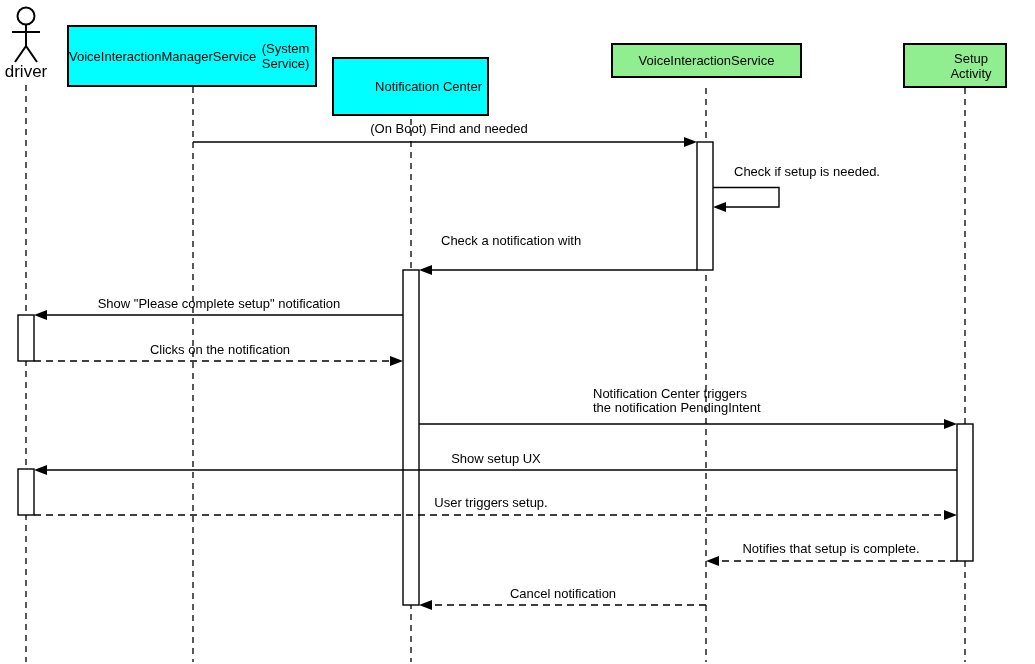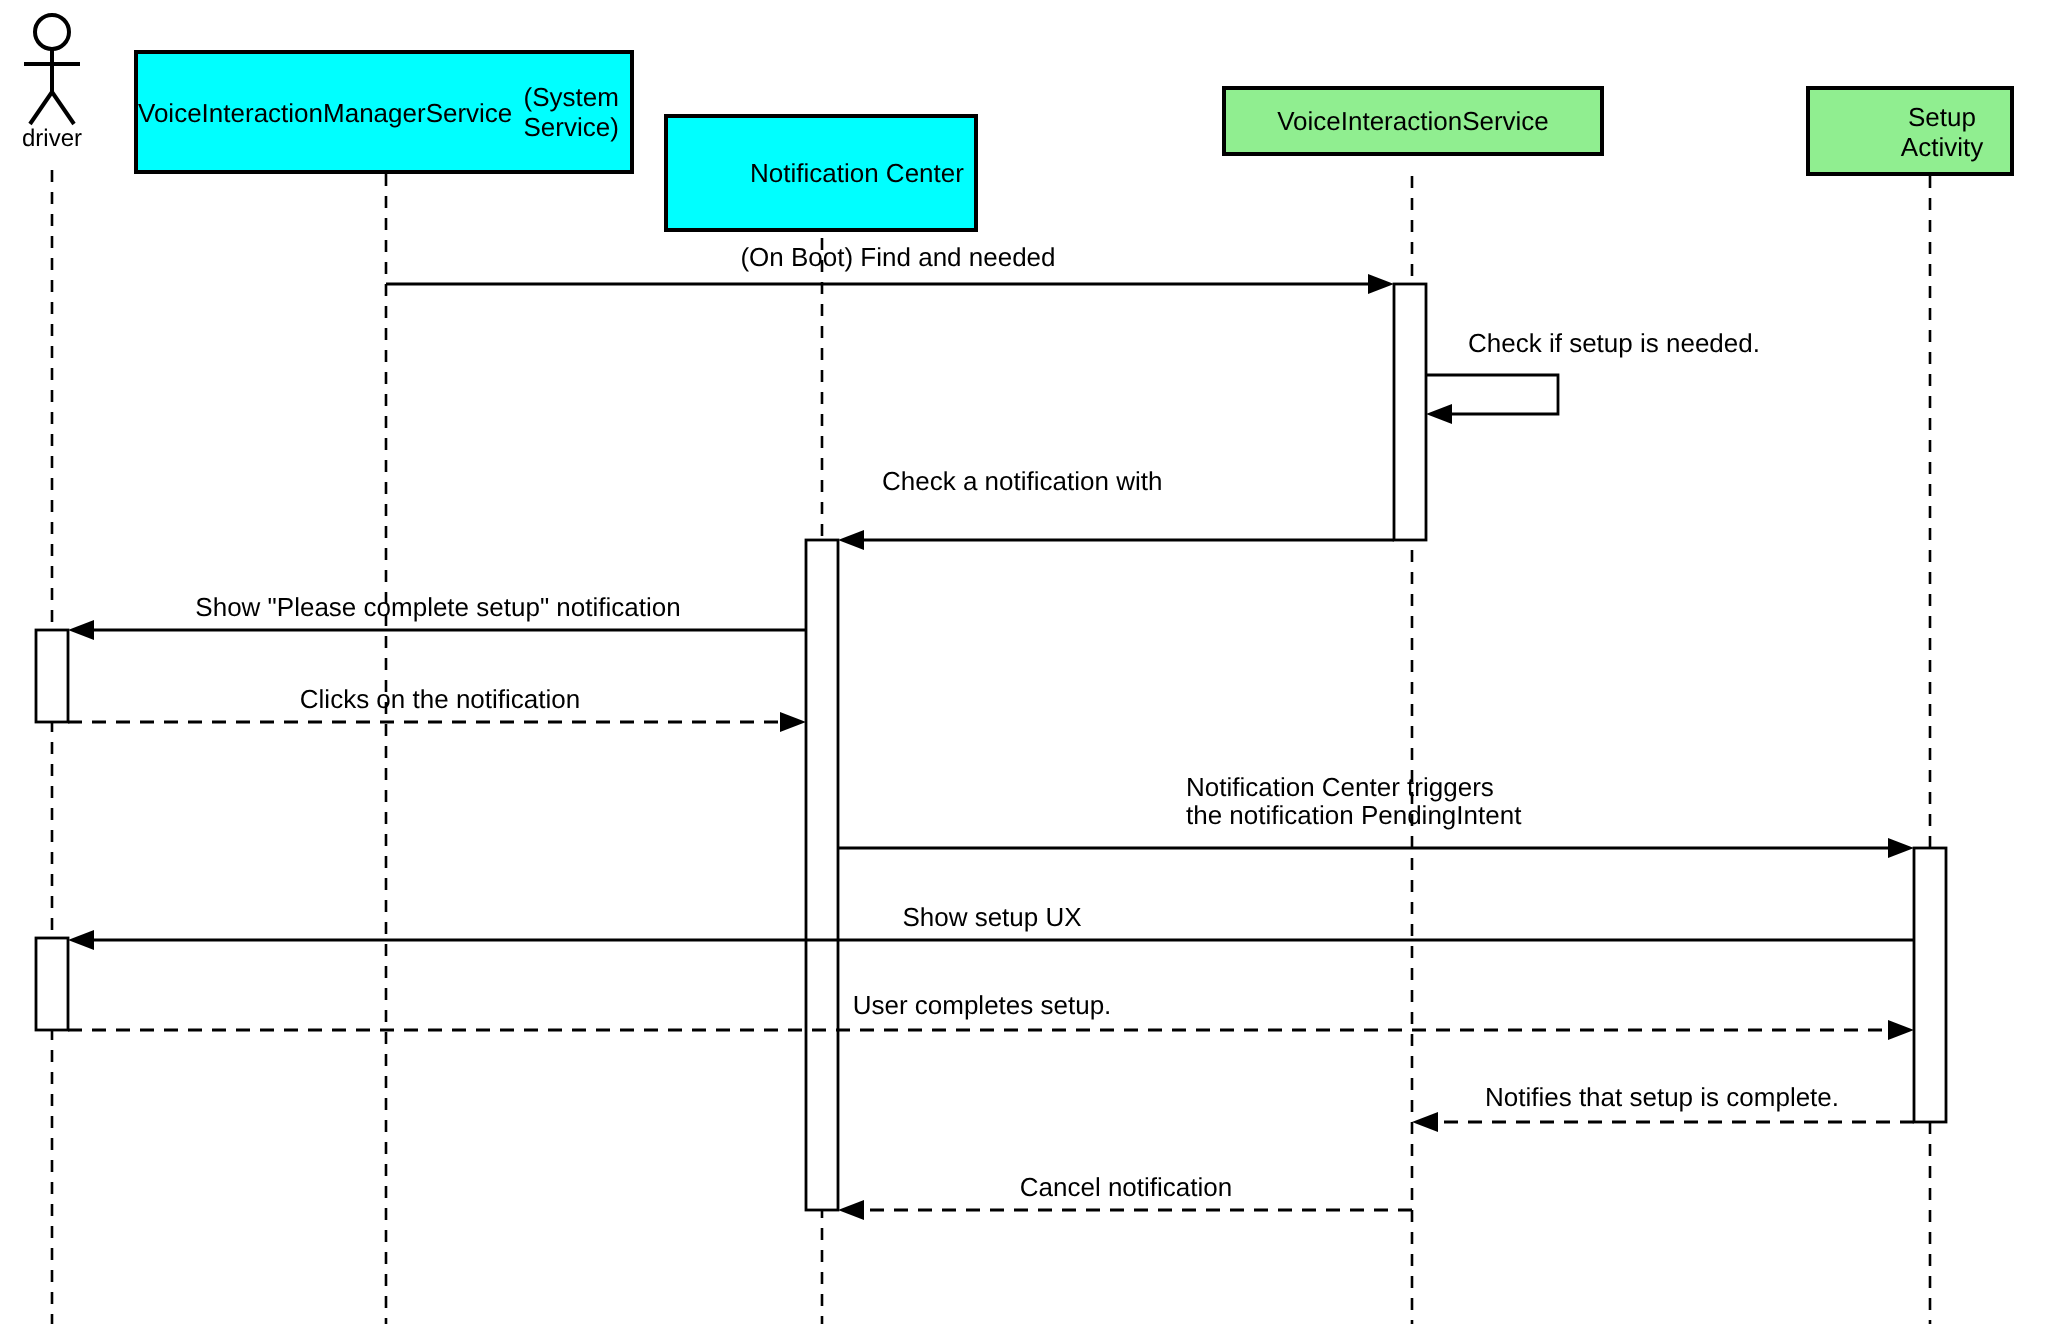--- a/index.html
+++ b/index.html
@@ -13,21 +13,21 @@
     display:flex; align-items:center; justify-content:center;
     font-size:13px; line-height:15px; text-align:center;
   }
   .pbox.cyan  { background:#00ffff; }
   .pbox.green { background:#90ee90; }
   .msg {
     position:absolute; font-size:13px; line-height:14px; white-space:nowrap;
   }
   .msg.center { text-align:center; }
   .actor-label {
-    position:absolute; font-size:12px; text-align:center;
+    position:absolute; font-size:17px; text-align:center;
   }
 </style>
 </head>
 <body>
 
 <div class="canvas">
 
   <svg width="1035" height="664" viewBox="0 0 1035 664">
 
     <g stroke="#000" stroke-width="1.3" stroke-dasharray="6 5">
@@ -112,19 +112,19 @@
 
   <div class="msg center" style="left:69px; top:297px; width:300px;">Show "Please complete setup" notification</div>
 
   <div class="msg center" style="left:70px; top:343px; width:300px;">Clicks on the notification</div>
 
   <div class="msg" style="left:593px; top:387px;">Notification Center triggers</div>
   <div class="msg" style="left:593px; top:401px;">the notification PendingIntent</div>
 
   <div class="msg center" style="left:346px; top:452px; width:300px;">Show setup UX</div>
 
-  <div class="msg center" style="left:341px; top:496px; width:300px;">User completes setup.</div>
+  <div class="msg center" style="left:341px; top:496px; width:300px;">User triggers setup.</div>
 
   <div class="msg center" style="left:413px; top:587px; width:300px;">Cancel notification</div>
 
   <div class="msg center" style="left:681px; top:542px; width:300px;">Notifies that setup is complete.</div>
 
 </div>
 
 </body></html>

